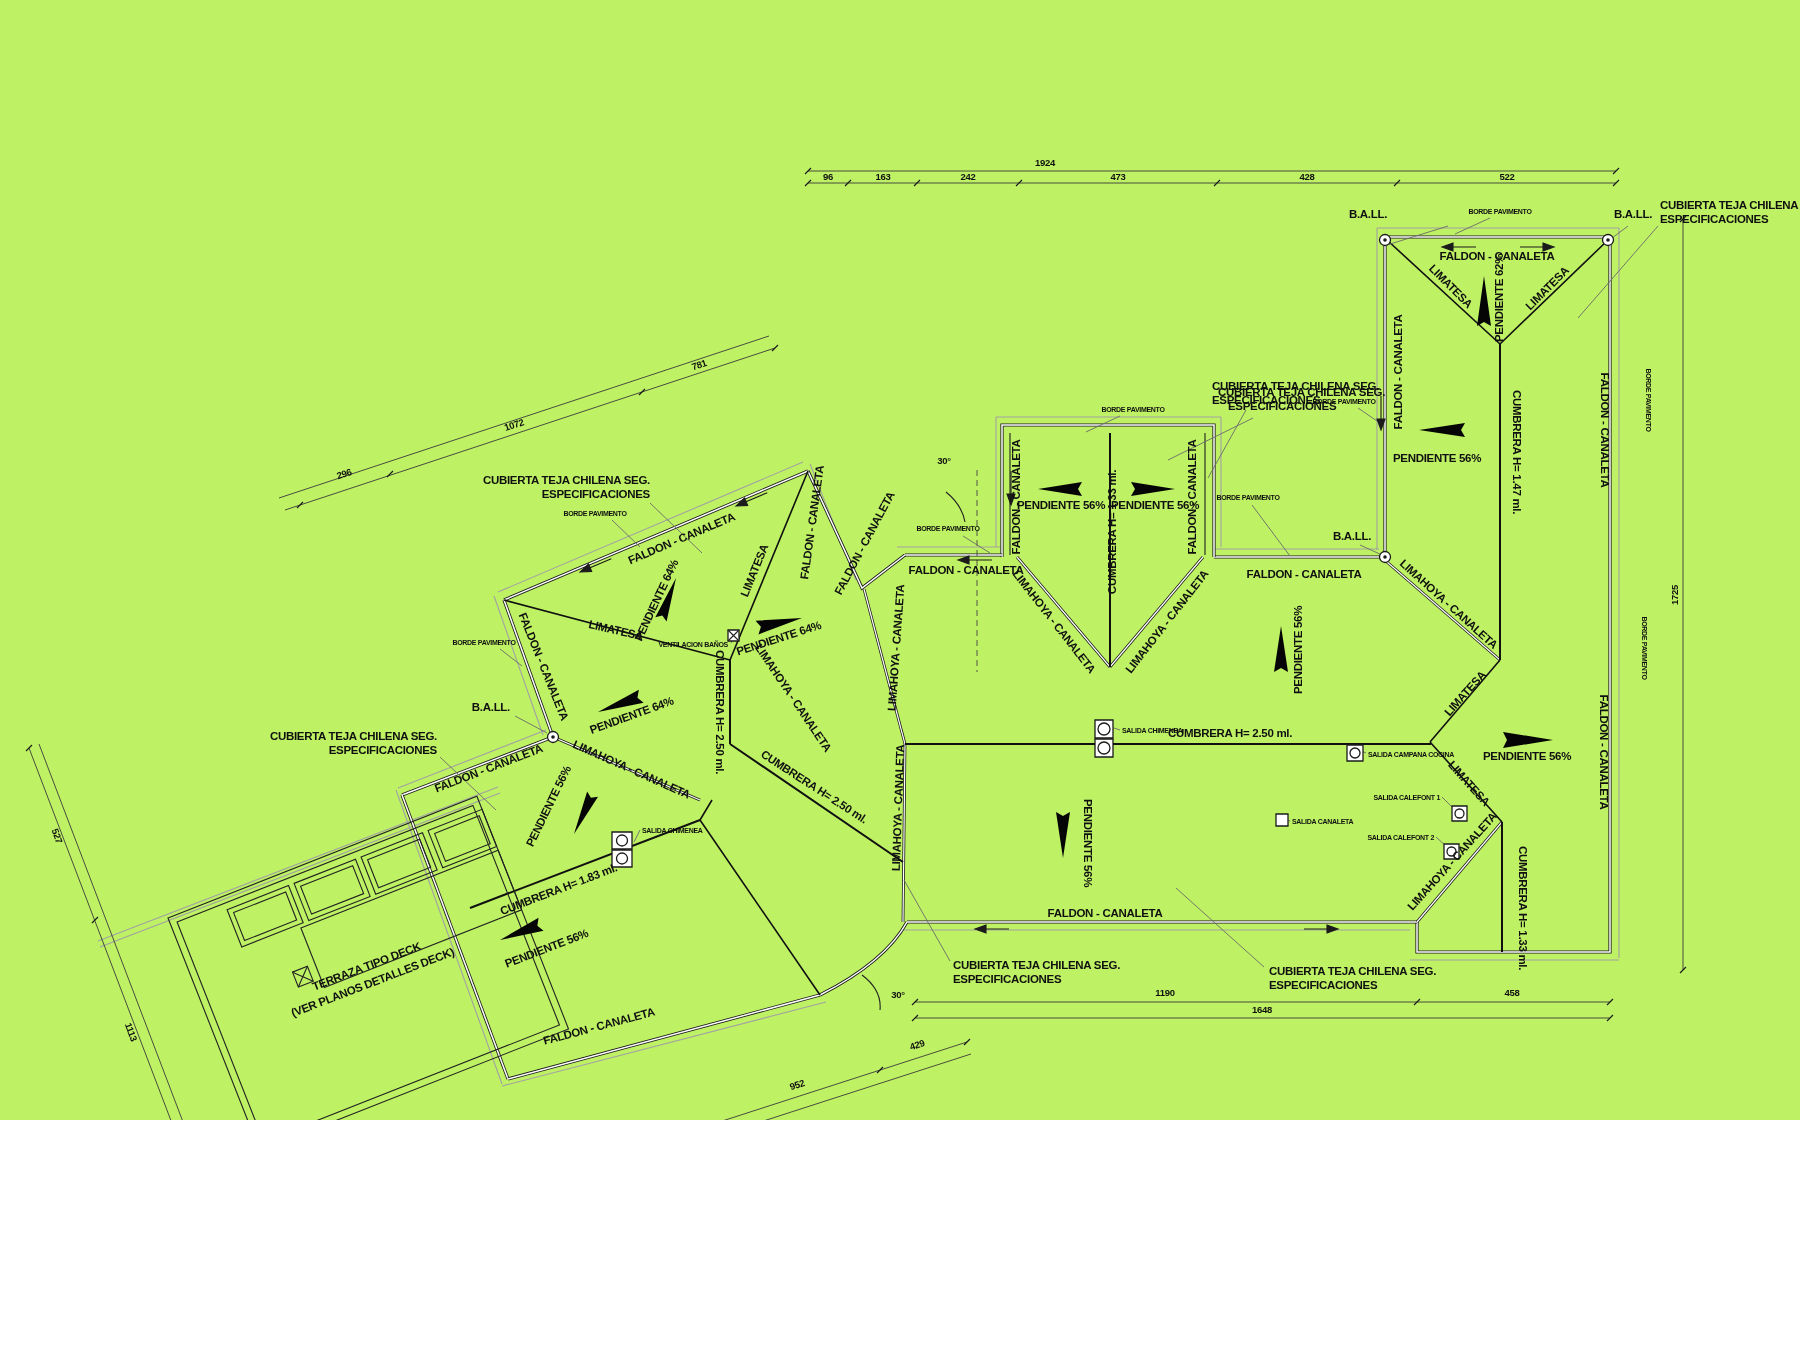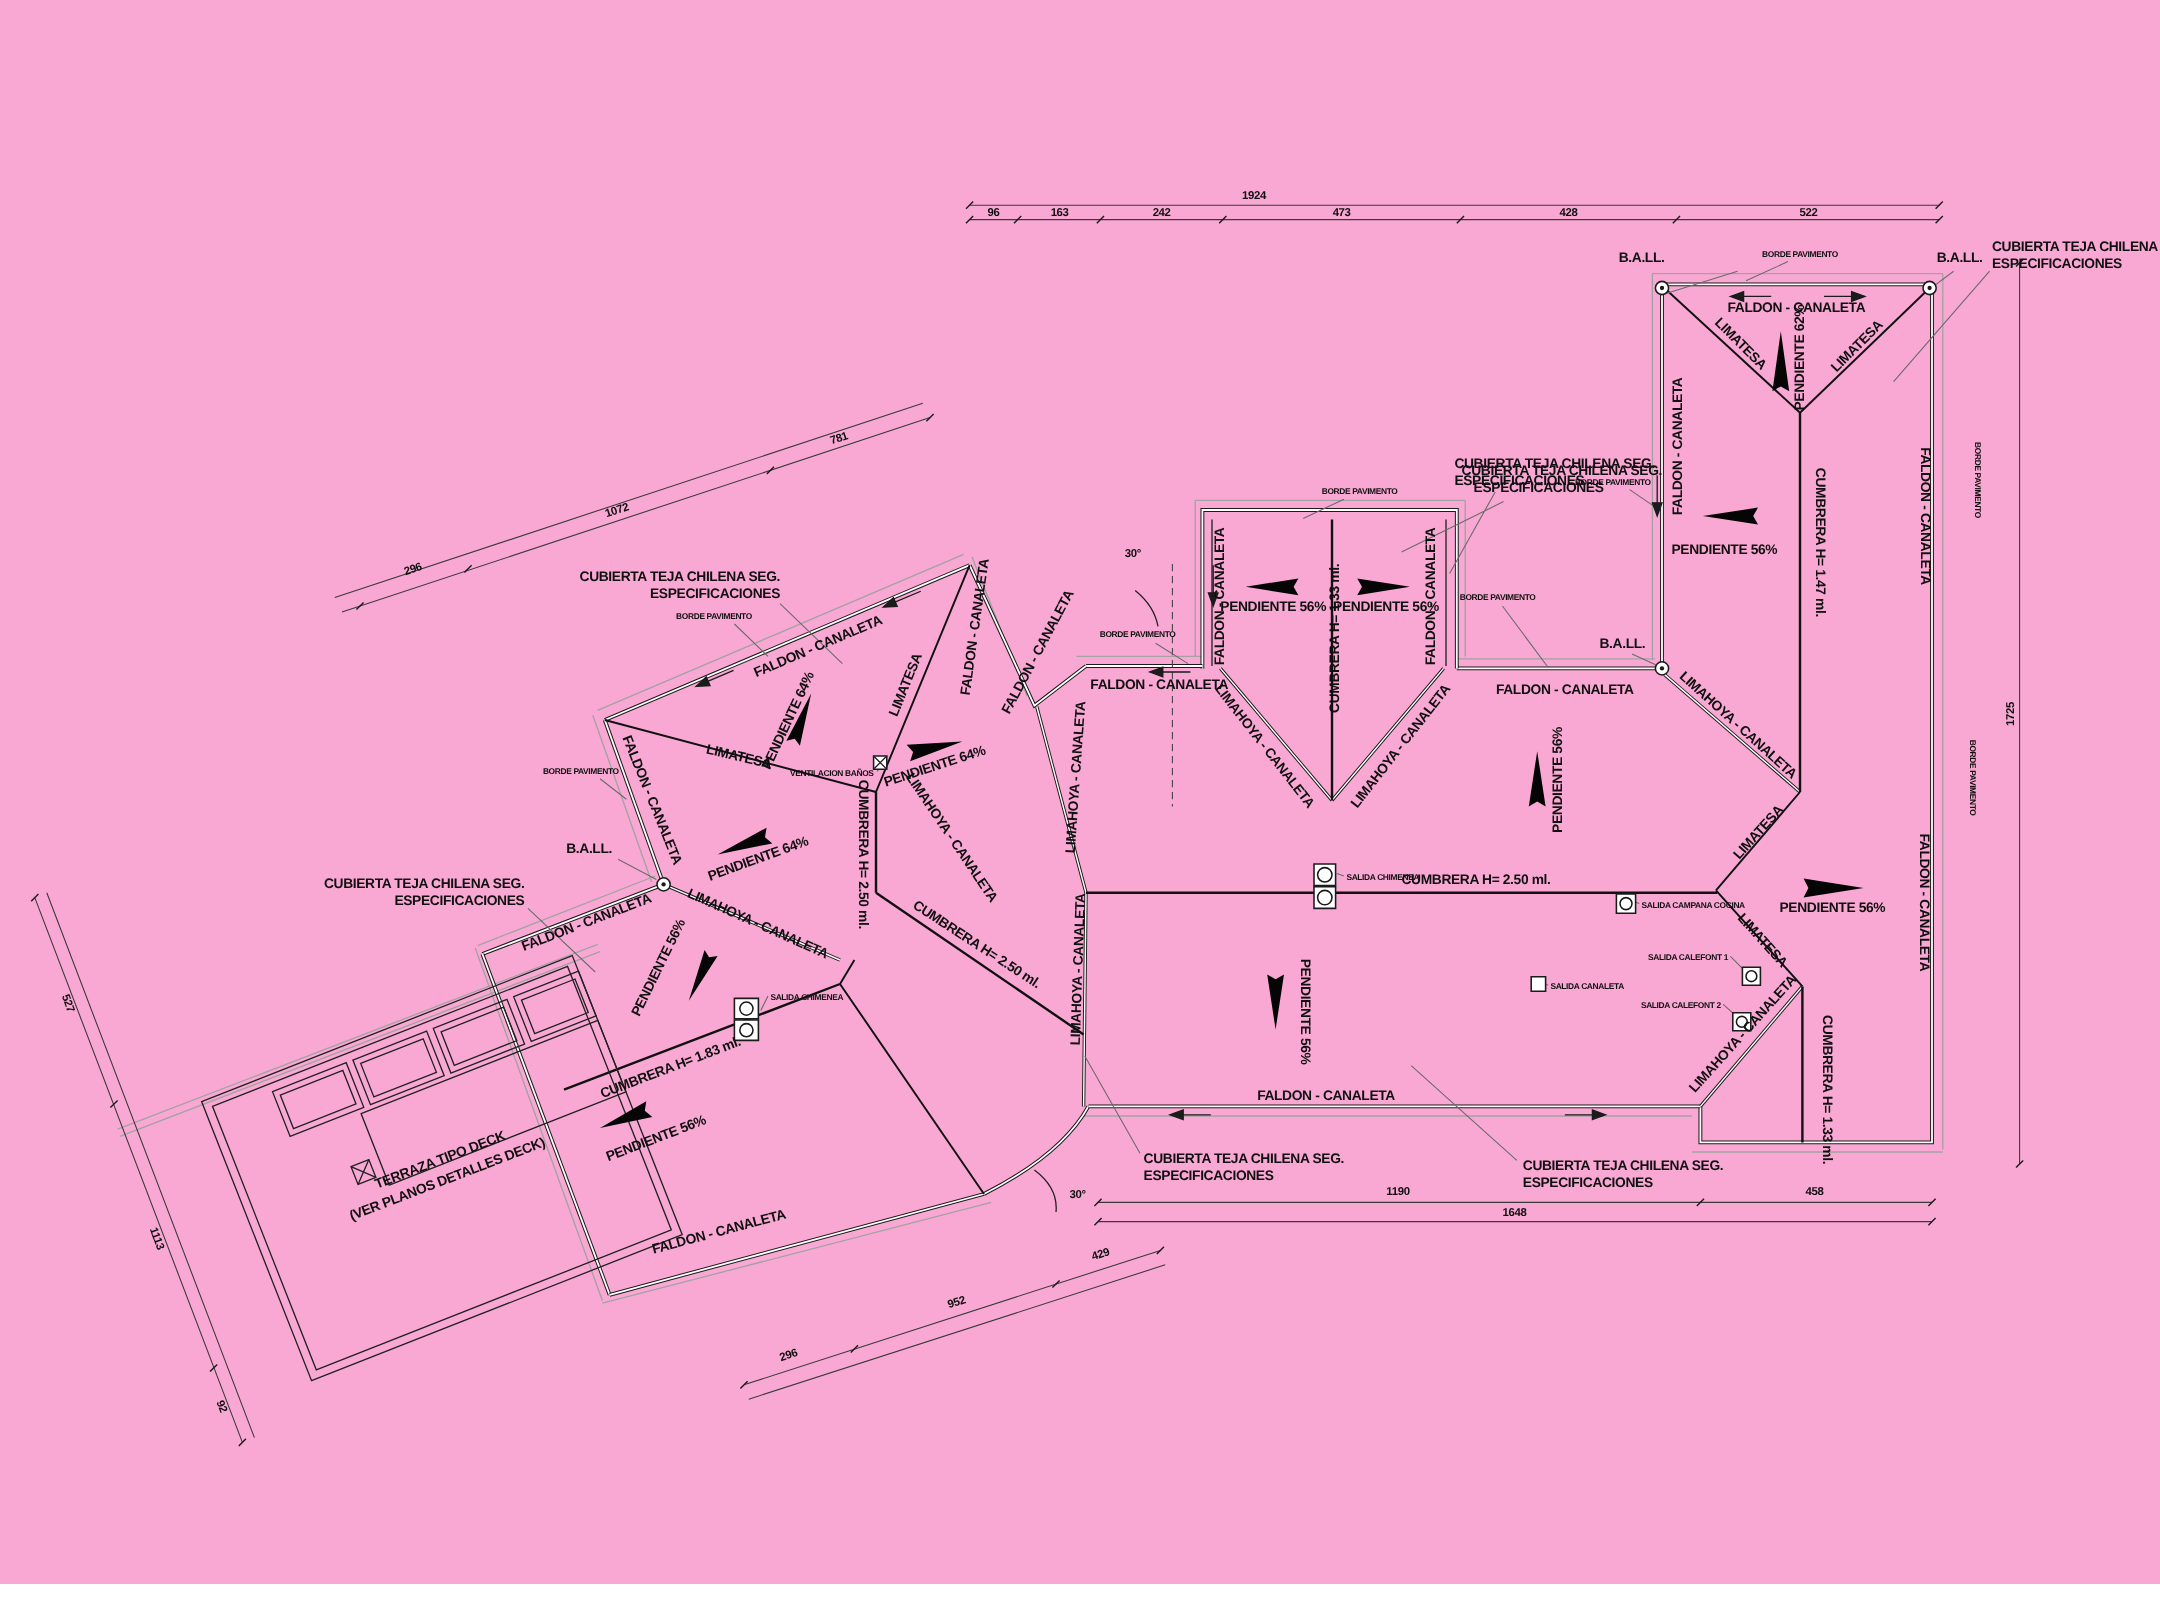--- a/index.html
+++ b/index.html
@@ -1,16 +1,16 @@
 <!DOCTYPE html>
 <html><head>
 <meta charset="utf-8">
 <style>
   html,body{margin:0;padding:0;background:#ffffff;}
-  .sheet{position:relative;width:1800px;height:1320px;background:#f9a8d4;overflow:hidden;}
+  .sheet{position:relative;width:1800px;height:1120px;background:#bef264;overflow:hidden;}
   svg{display:block;}
   path,line,rect,circle{vector-effect:non-scaling-stroke;}
   .dbl{stroke:#1b1b1b;stroke-width:3.2;fill:none;}
   .dbl-core{stroke:#ffffff;stroke-width:1.5;fill:none;}
   .vdbl{stroke:#1b1b1b;stroke-width:2.8;fill:none;}
   .vdbl-core{stroke:#ffffff;stroke-width:1.2;fill:none;}
   .ridge{stroke:#111;stroke-width:2;fill:none;}
   .hip{stroke:#111;stroke-width:1.6;fill:none;}
   .thin{stroke:#222;stroke-width:1.1;fill:none;}
   .gray{stroke:#a2a2a2;stroke-width:1.1;fill:none;}

